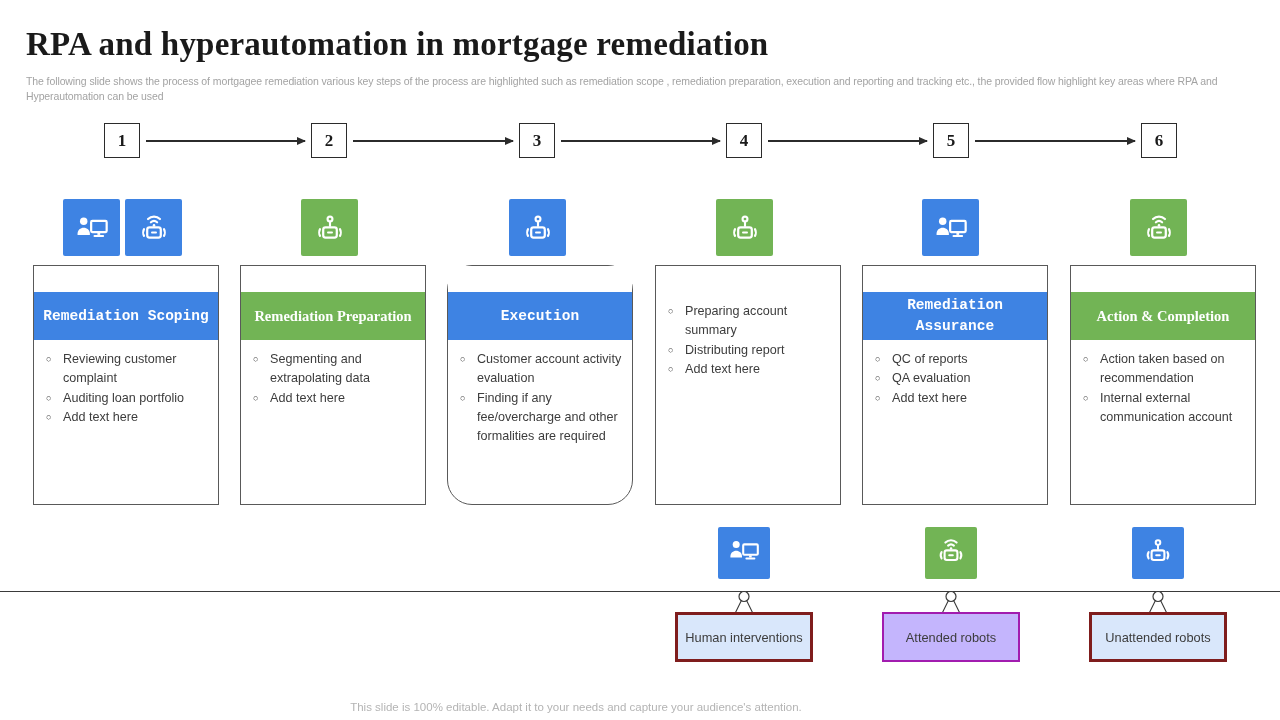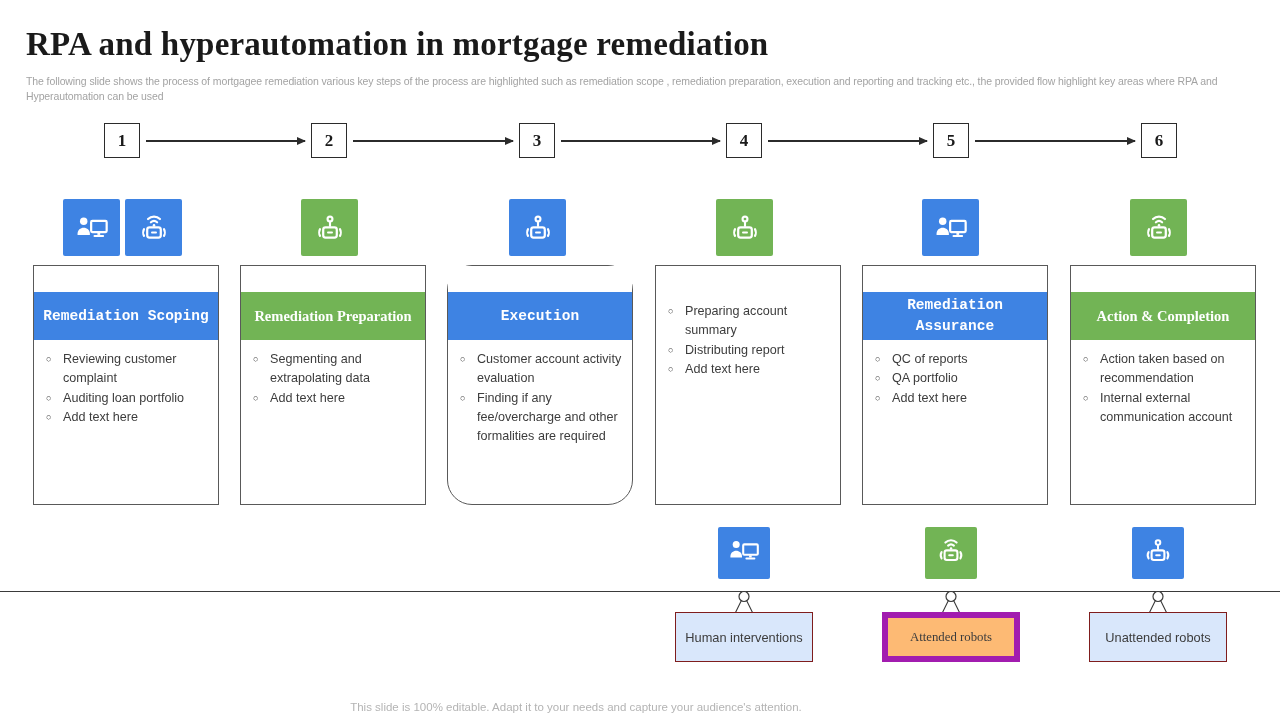--- a/index.html
+++ b/index.html
@@ -178,22 +178,22 @@
     height: 50px;
     box-sizing: border-box;
     display: flex;
     align-items: center;
     justify-content: center;
     text-align: center;
     font-size: 12.8px;
     line-height: 19px;
     color: #3c3c3c;
   }
-  .box-blue  { background: #d9e7fb; border: 1px solid #7f1d1d; }
-  .box-green { background: #fdba74; border: 6px solid #a21caf; font-family: Liberation Serif, serif; }
+  .box-blue  { background: #d9e7fb; border: 3px solid #7f1d1d; }
+  .box-green { background: #c4b5fd; border: 2px solid #a21caf; }
   .callout {
     position: absolute;
     top: 591px;
     width: 44px;
     height: 24px;
     pointer-events: none;
   }
 
   
   #footer-note {
@@ -354,21 +354,21 @@
           <li>Add text here</li>
         </ul>
       </div>
     </div>
     <div class="card" style="left: 862px;">
       <div class="card-topstrip"></div>
       <div class="card-header hdr-blue">Remediation Assurance</div>
       <div class="card-body">
         <ul>
           <li>QC of reports</li>
-          <li>QA portfolio</li>
+          <li>QA evaluation</li>
           <li>Add text here</li>
         </ul>
       </div>
     </div>
     <div class="card" style="left: 1070px;">
       <div class="card-topstrip"></div>
       <div class="card-header hdr-green">Action &amp; Completion</div>
       <div class="card-body">
         <ul>
           <li>Action taken based on recommendation</li>

